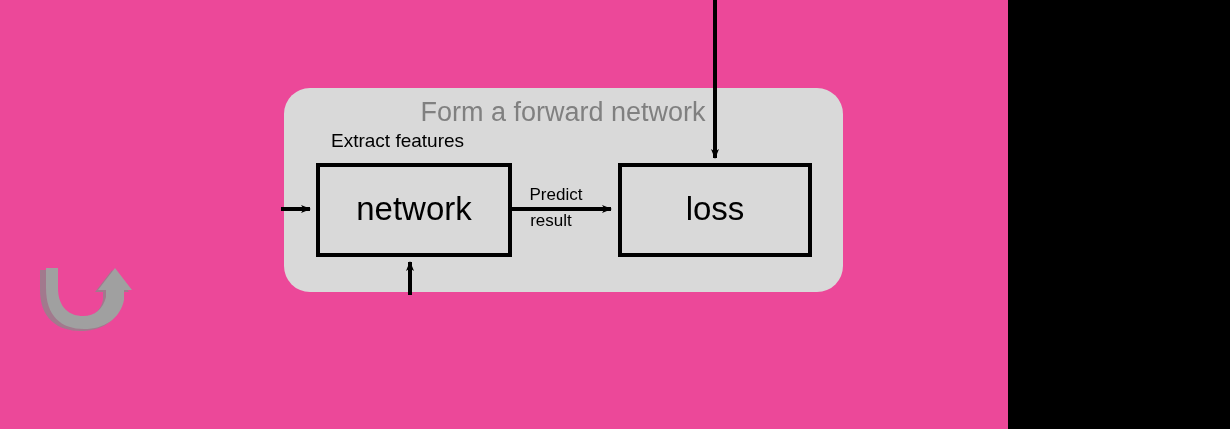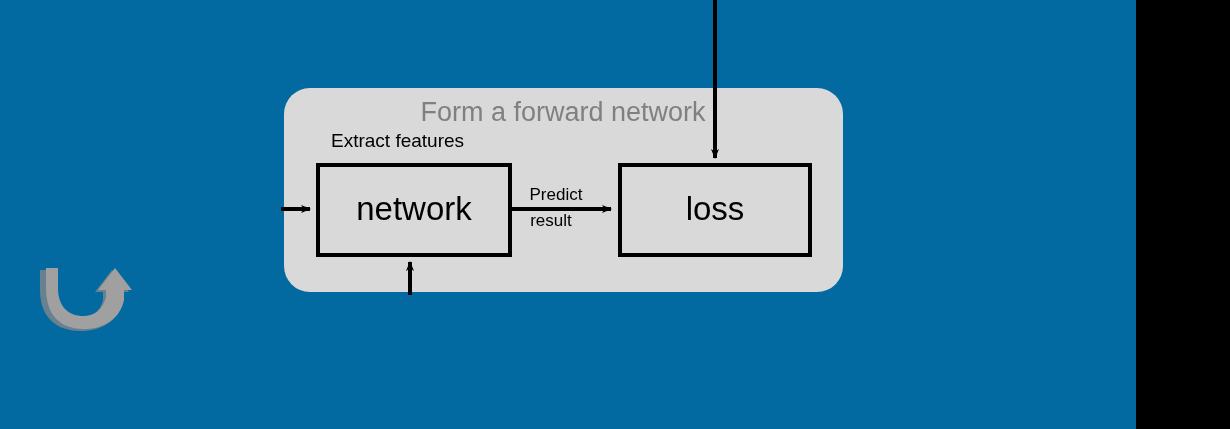--- a/index.html
+++ b/index.html
@@ -5,23 +5,23 @@
   html, body {
     margin: 0;
     padding: 0;
     background: #000000;
   }
   body {
     font-family: "Liberation Sans", sans-serif;
   }
   #canvas {
     position: relative;
-    width: 1136px;
+    width: 1008px;
     height: 429px;
-    background: #0369a1;
+    background: #ec4899;
     overflow: hidden;
   }
   #diagram-svg {
     position: absolute;
     left: 0;
     top: 0;
     width: 1230px;
     height: 429px;
   }
   .svg-text {

